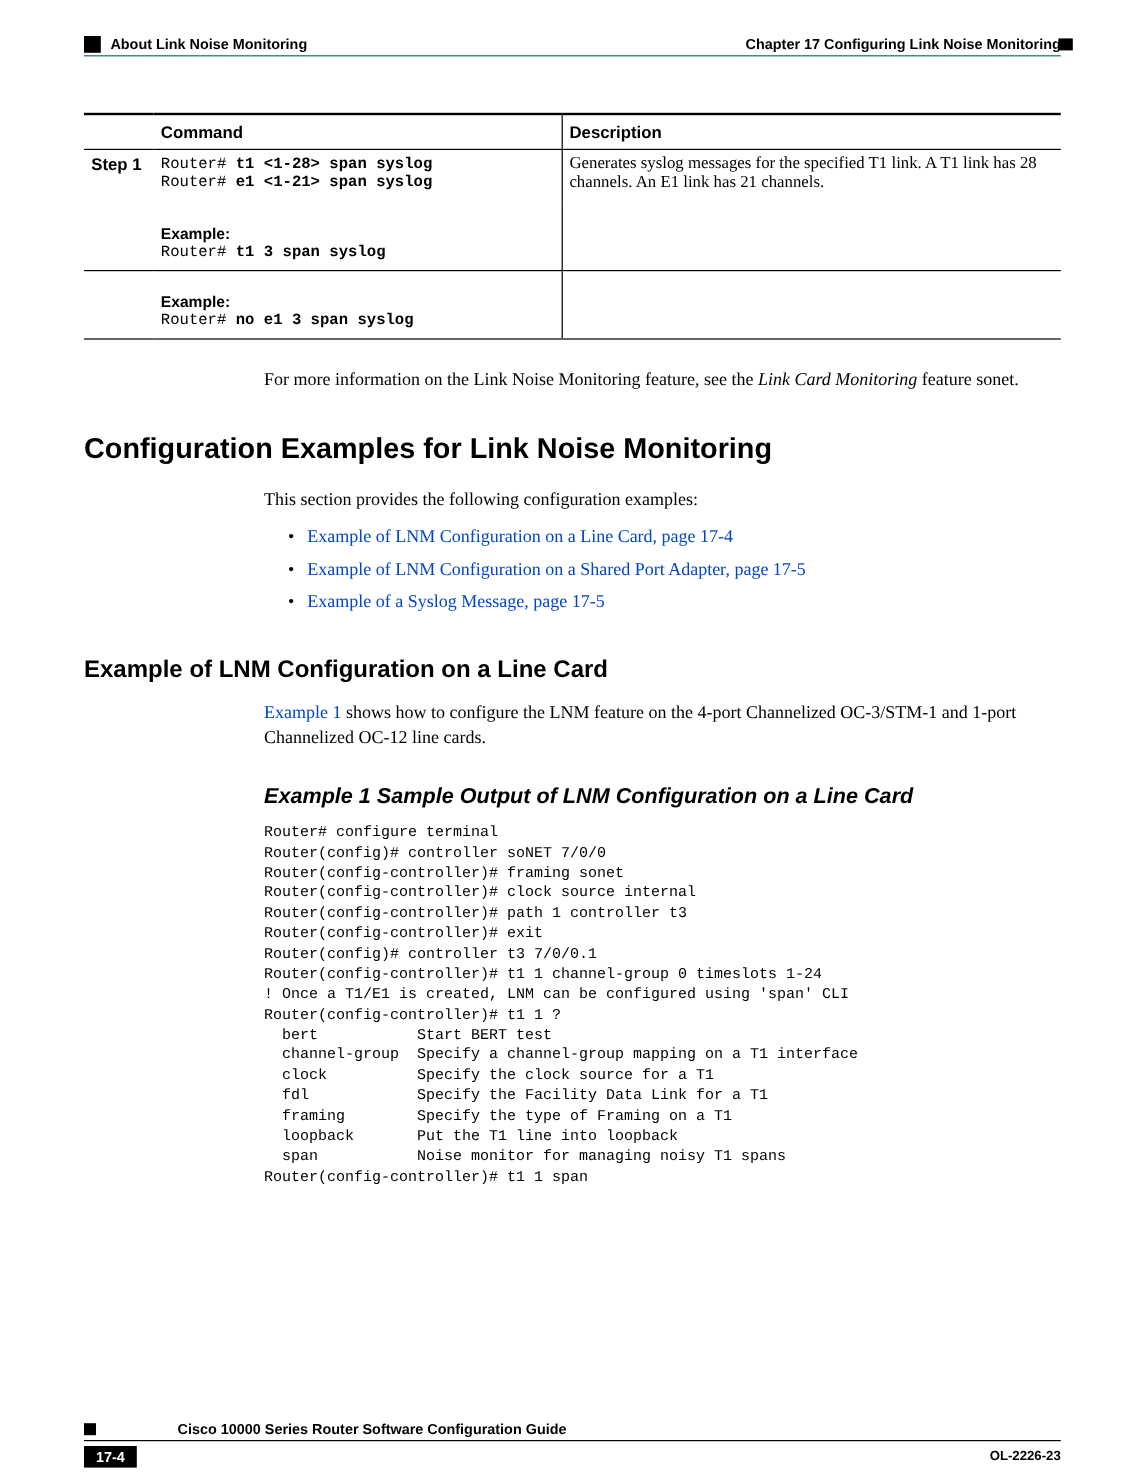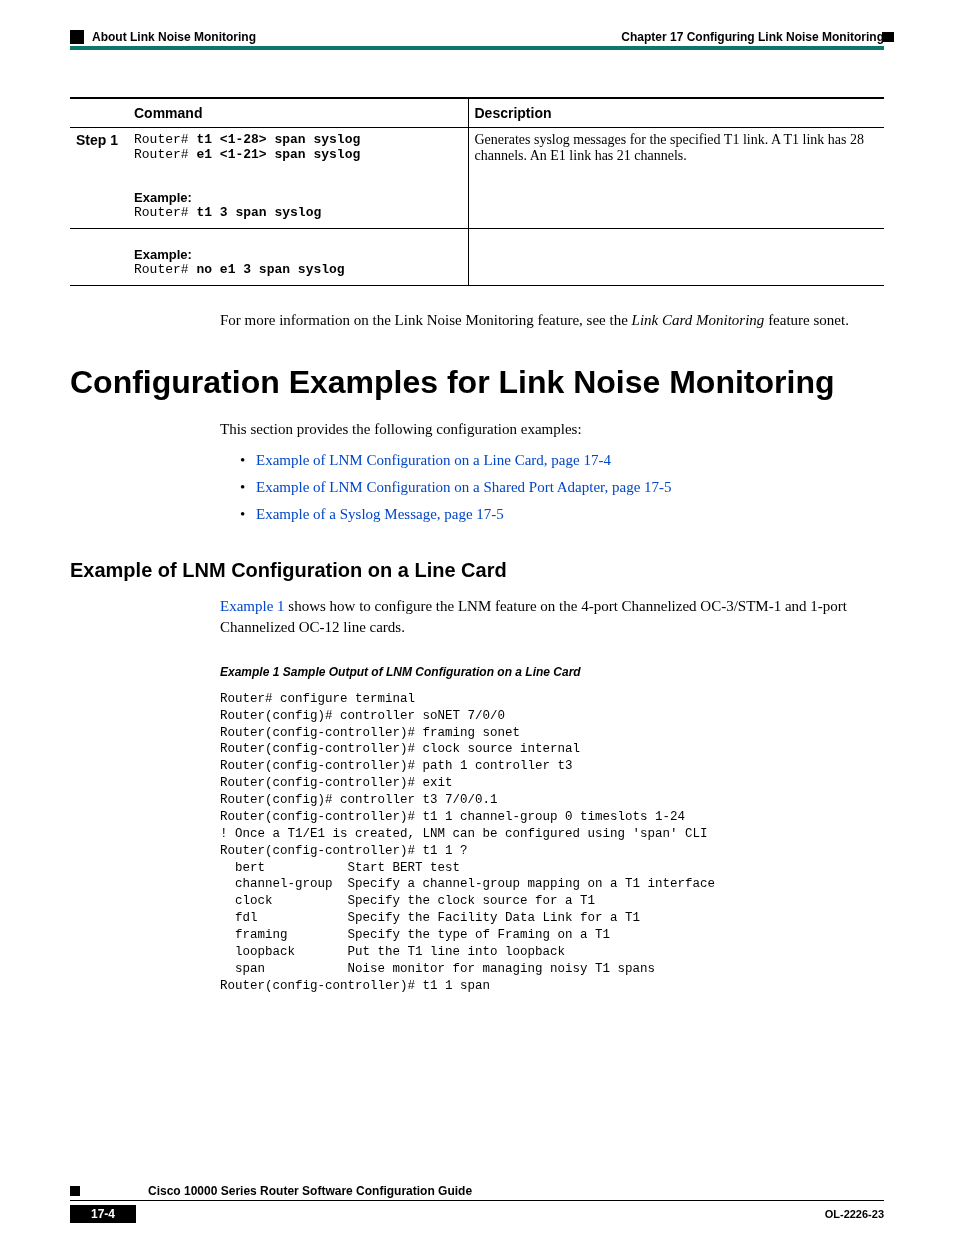--- a/index.html
+++ b/index.html
@@ -10,21 +10,21 @@
     background: #fff;
     width: 954px;
     height: 1235px;
     position: relative;
     padding: 30px 70px 40px 70px;
   }
   .header-row {
     display: flex;
     justify-content: space-between;
     align-items: center;
-    border-bottom: 4px solid #0f766e;
+    border-bottom: 1px solid #0f766e;
     padding-bottom: 2px;
     margin-bottom: 4px;
   }
   .header-left {
     display: flex;
     align-items: center;
     gap: 8px;
   }
   .header-left .blackbox {
     width: 14px;
@@ -84,21 +84,21 @@
   .body-text {
     margin-left: 150px;
     margin-top: 24px;
     font-size: 15px;
     line-height: 1.35;
   }
   .body-text .ital { font-style: italic; }
   h1.section {
     font-family: Arial, Helvetica, sans-serif;
     font-weight: bold;
-    font-size: 32px;
+    font-size: 24px;
     margin-top: 34px;
     margin-bottom: 18px;
   }
   h2.subsection {
     font-family: Arial, Helvetica, sans-serif;
     font-weight: bold;
     font-size: 20px;
     margin-top: 36px;
     margin-bottom: 14px;
   }
@@ -129,21 +129,21 @@
   .example1 {
     margin-left: 150px;
     font-size: 15px;
     line-height: 1.35;
   }
   .example1 a { color: #0046c8; text-decoration: none; }
   .example-title {
     font-family: Arial, Helvetica, sans-serif;
     font-weight: bold;
     font-style: italic;
-    font-size: 12px;
+    font-size: 18px;
     margin-left: 150px;
     margin-top: 28px;
     margin-bottom: 12px;
   }
   pre.codeblock {
     margin-left: 150px;
     font-family: "Courier New", Courier, monospace;
     font-size: 12.5px;
     line-height: 1.35;
     white-space: pre;
@@ -173,21 +173,21 @@
     justify-content: space-between;
     align-items: center;
     margin-top: 4px;
   }
   .pagetab {
     background: #000;
     color: #fff;
     font-family: Arial, Helvetica, sans-serif;
     font-weight: bold;
     font-size: 12px;
-    padding: 2px 21px;
+    padding: 2px 10px;
     display: inline-block;
   }
   .docid {
     font-family: Arial, Helvetica, sans-serif;
     font-weight: bold;
     font-size: 11px;
   }
   .right-rule {
     position: absolute;
     right: 60px;

